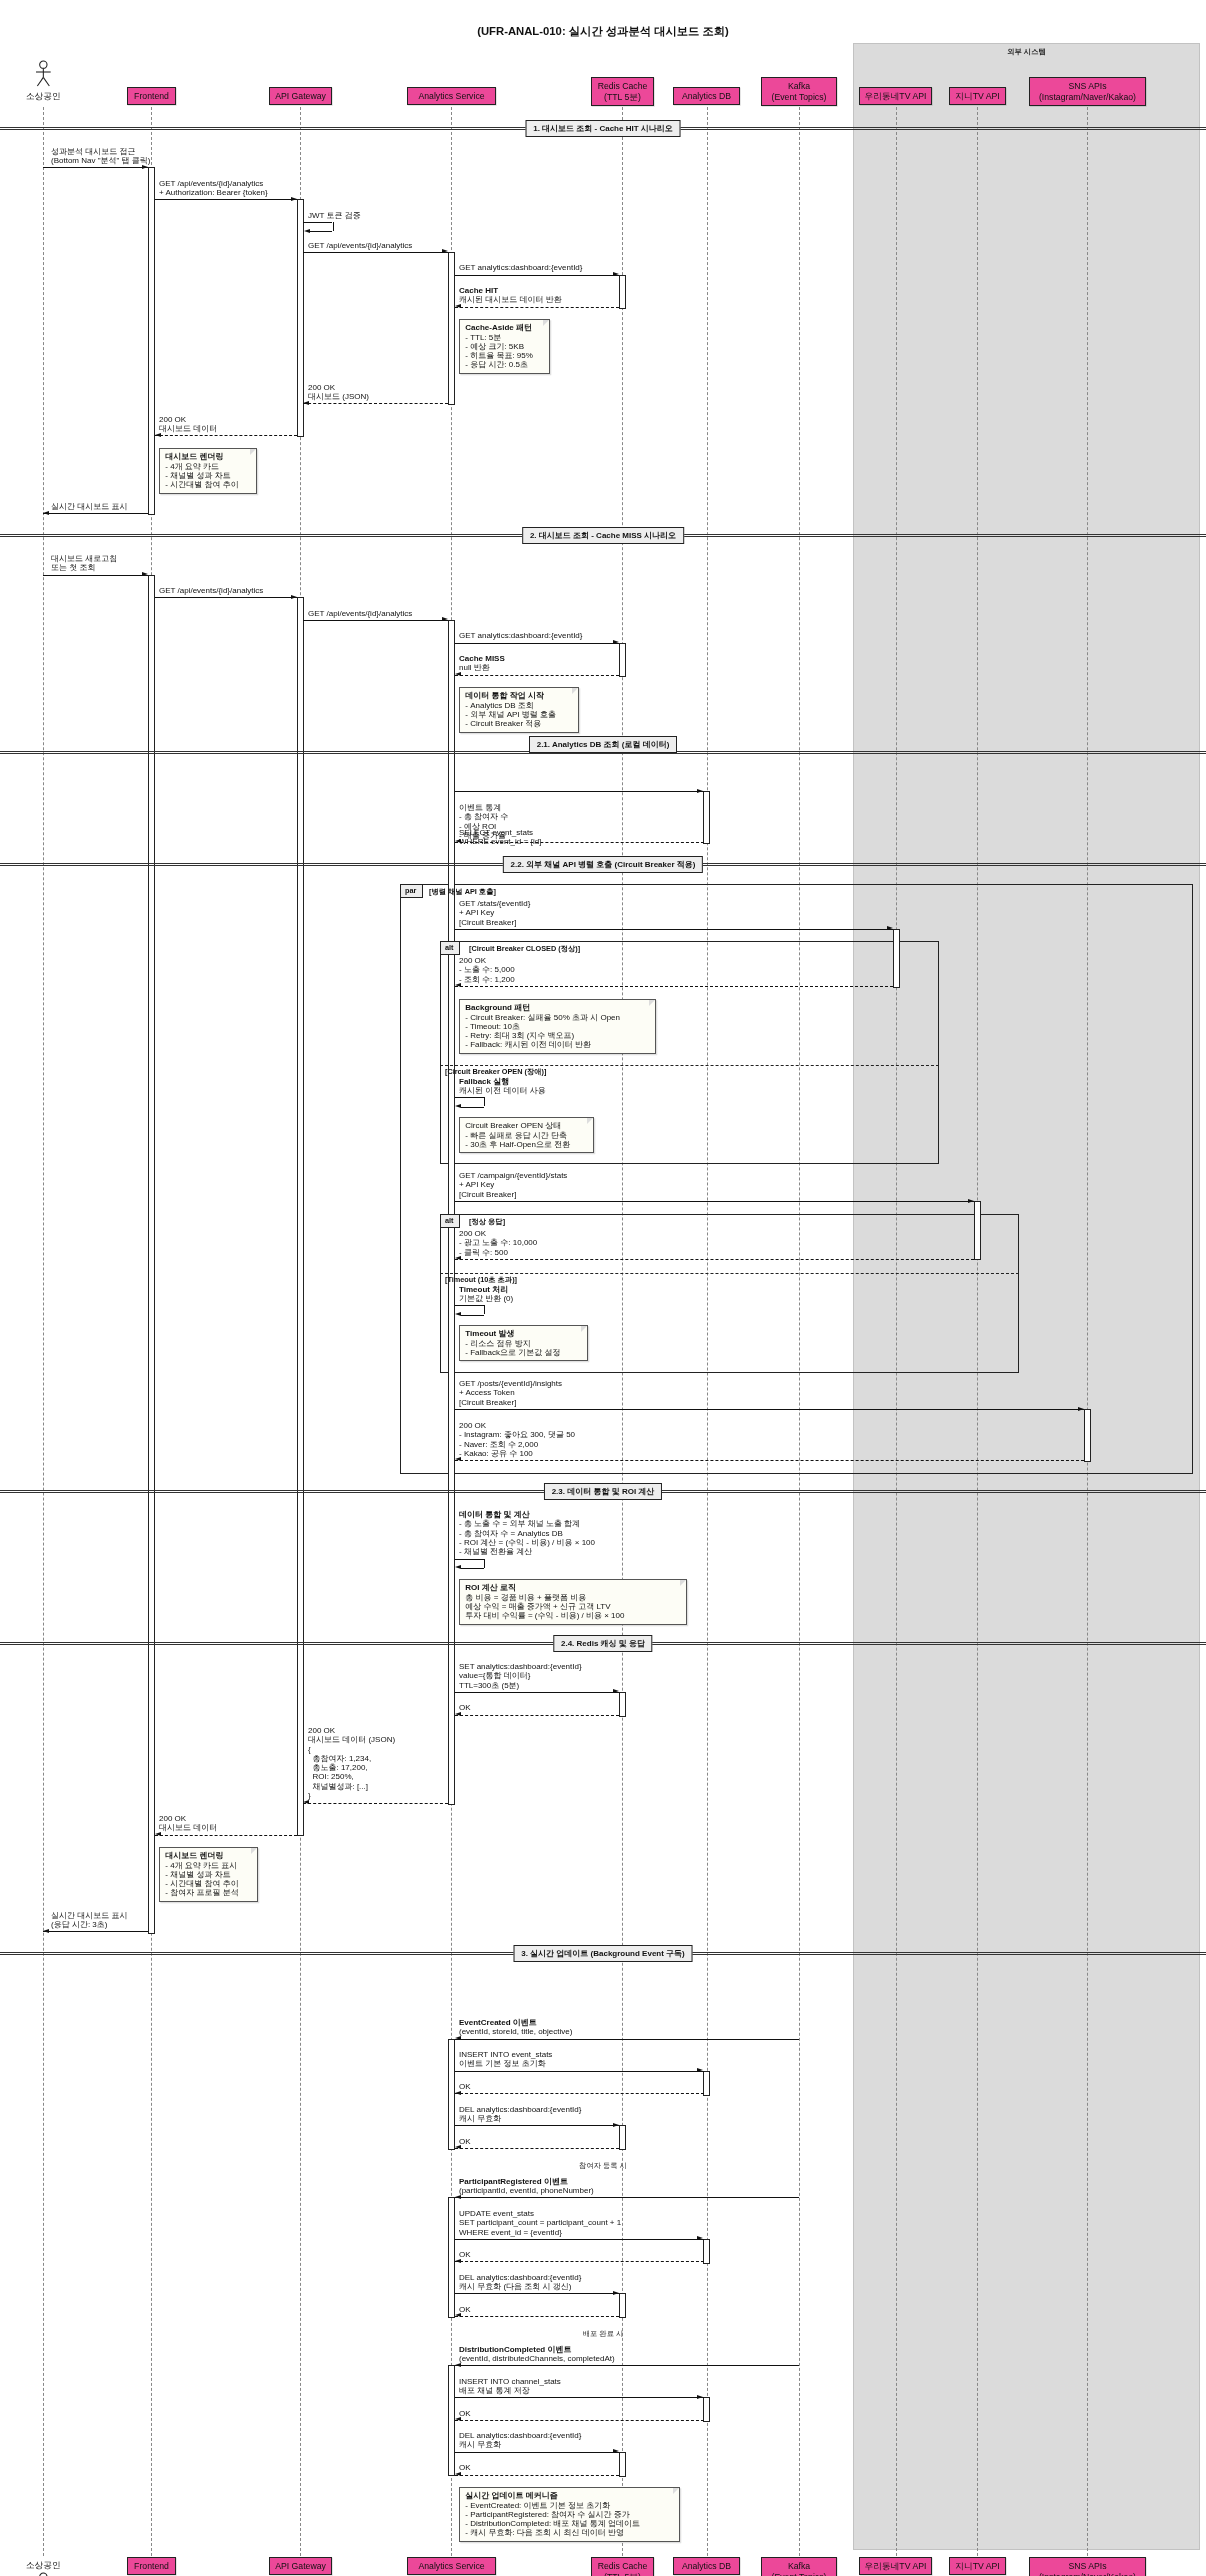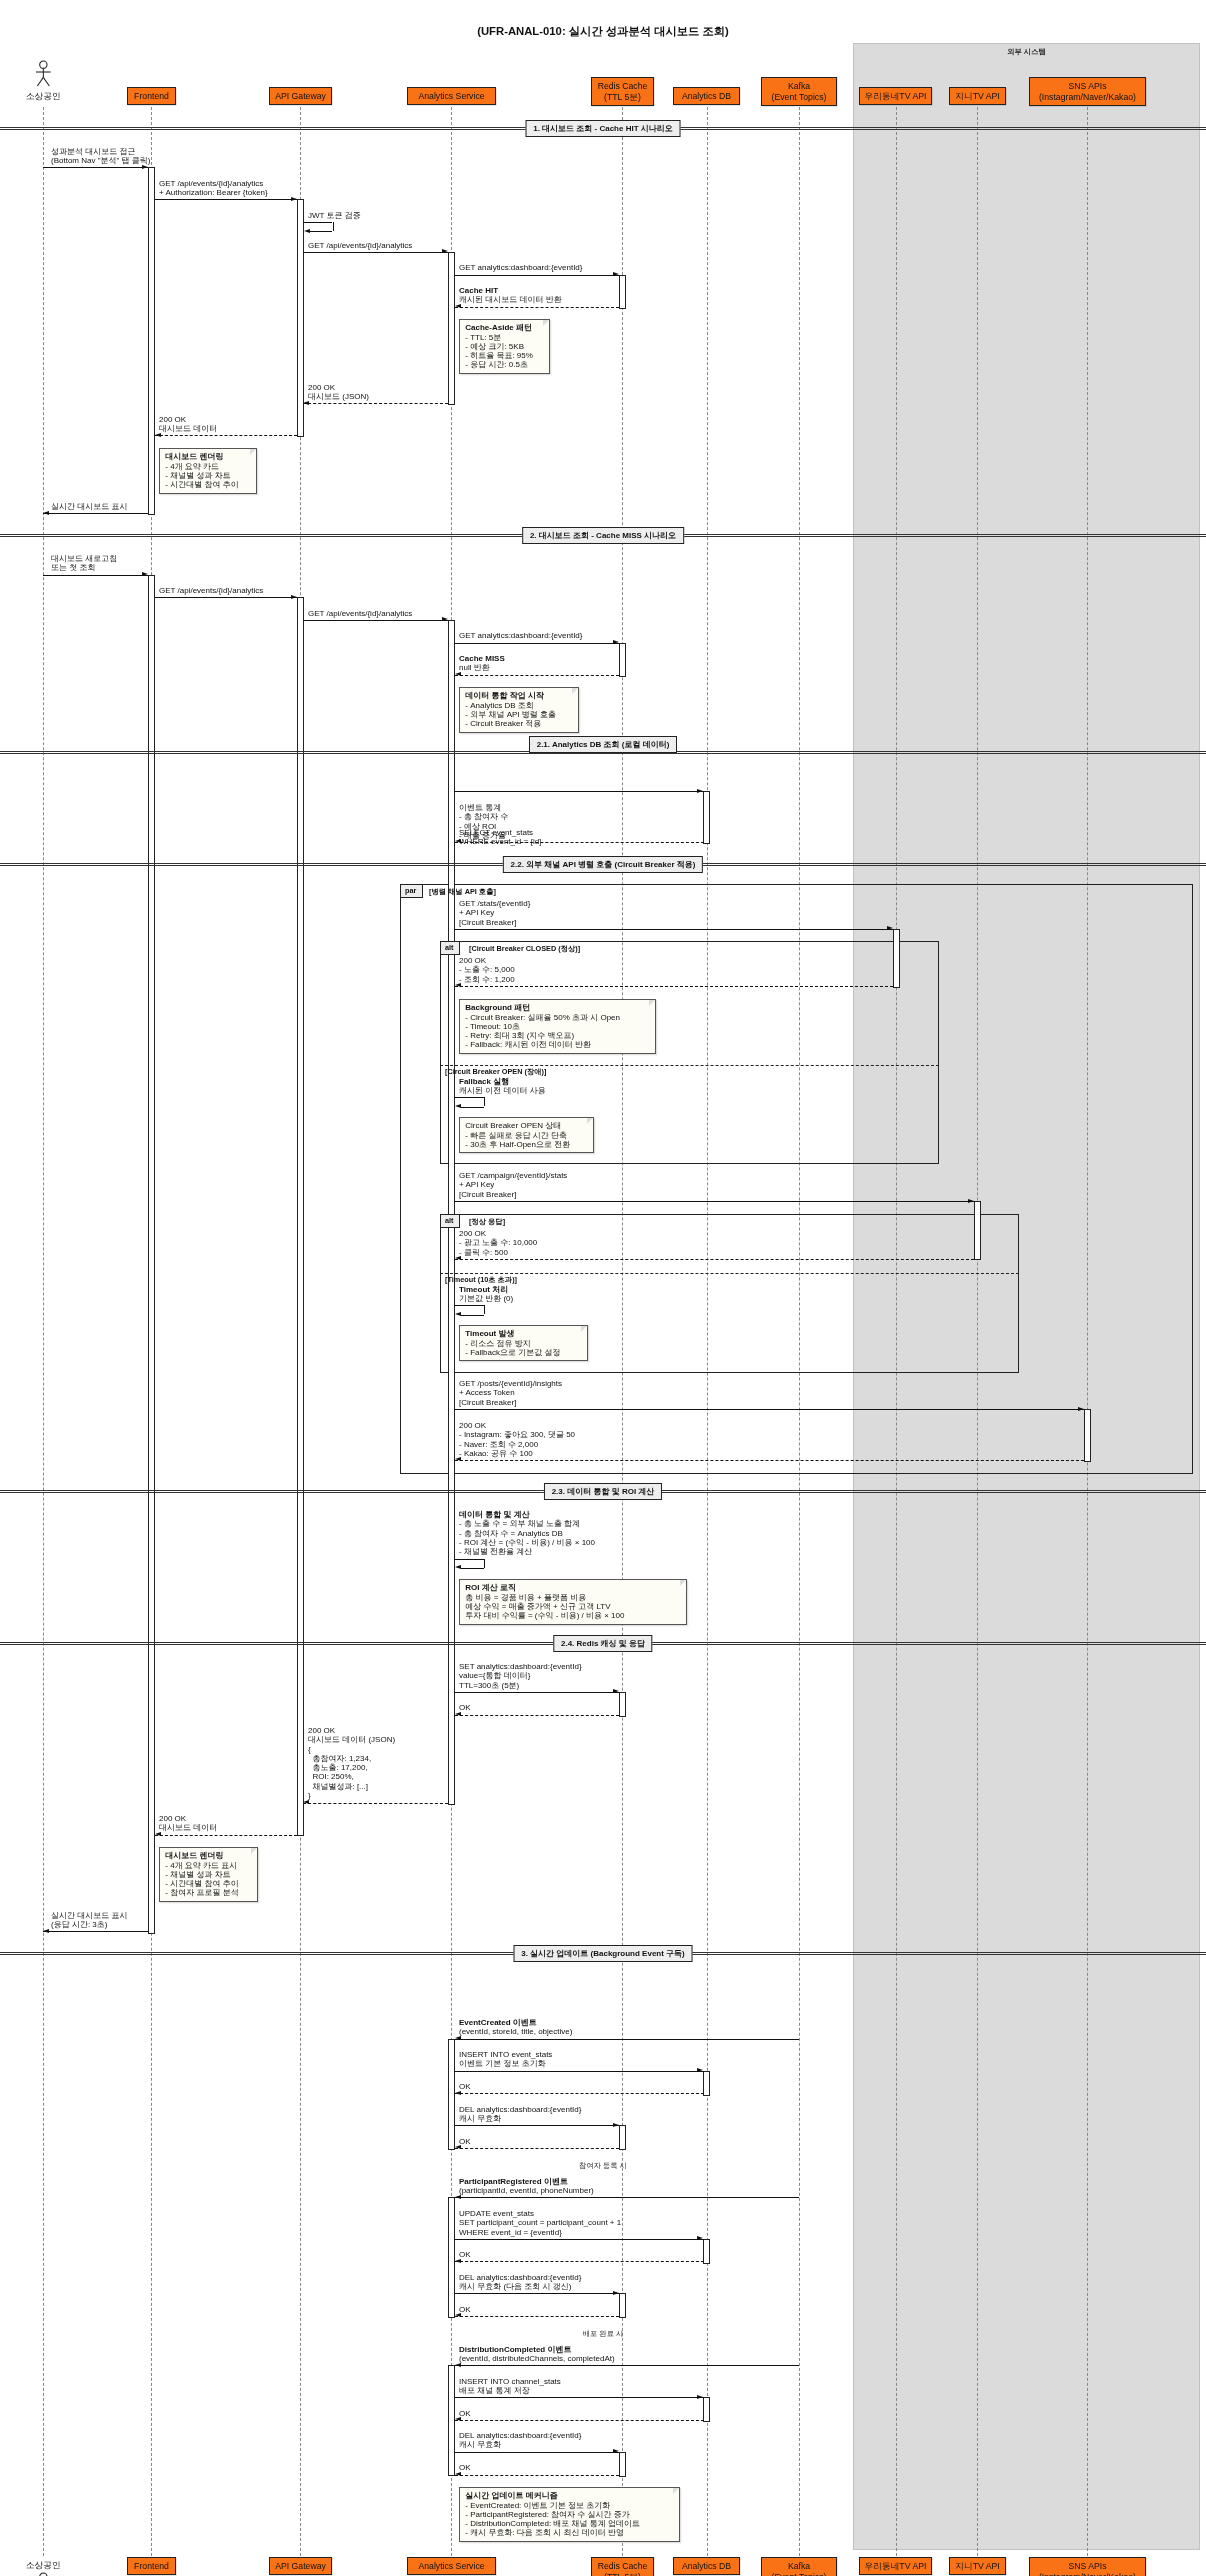--- a/index.html
+++ b/index.html
@@ -4,21 +4,21 @@
 <style>
   * { box-sizing: border-box; margin: 0; padding: 0; }
   html,body { background:#fff; }
   body { font-family: "Liberation Sans", "DejaVu Sans", sans-serif; color:#111; }
   #diagram { position:relative; width:1206px; height:2576px; background:#fff; overflow:hidden; }
   .title1 { position:absolute; left:0; top:6.7px; width:100%; text-align:center; font-size:12.7px; font-weight:bold; z-index:5; }
   .title2 { position:absolute; left:0; top:24px; width:100%; text-align:center; font-size:11.3px; font-weight:bold; z-index:5; }
   .extframe { position:absolute; background:#dbdbdb; border:0.7px solid #c2c2c2; z-index:0; }
   .extlabel { position:absolute; font-size:7.3px; font-weight:bold; text-align:center; z-index:5; color:#222; }
   .lifeline { position:absolute; width:0; border-left:0.7px dashed #888; z-index:1; }
-  .pbox { position:absolute; border:0.7px solid #222; background:#f97316; font-size:8.7px; line-height:10.7px; text-align:center; white-space:pre; z-index:5; padding-top:3.3px; box-shadow:0.7px 0.7px 0 rgba(0,0,0,.15); }
+  .pbox { position:absolute; border:0.7px solid #222; background:#ec4899; font-size:8.7px; line-height:10.7px; text-align:center; white-space:pre; z-index:5; padding-top:3.3px; box-shadow:0.7px 0.7px 0 rgba(0,0,0,.15); }
   .actorwrap { position:absolute; text-align:center; z-index:5; }
   .actorwrap .alabel { font-size:8.7px; margin-top:0.7px; white-space:pre; }
   .msglabel { position:absolute; font-size:8px; line-height:9.3px; white-space:pre; z-index:5; }
   .mline { position:absolute; height:0; border-top:0.7px solid #111; z-index:4; }
   .mline.dash { border-top-style:dashed; }
   .vline { position:absolute; width:0; border-left:0.7px solid #111; z-index:4; }
   .ah { position:absolute; width:0; height:0; border-top:2.7px solid transparent; border-bottom:2.7px solid transparent; z-index:4; }
   .ah.r { border-left:6px solid #111; }
   .ah.l { border-right:6px solid #111; }
   .act { position:absolute; width:6.7px; background:#fff; border:0.7px solid #222; z-index:3; }

